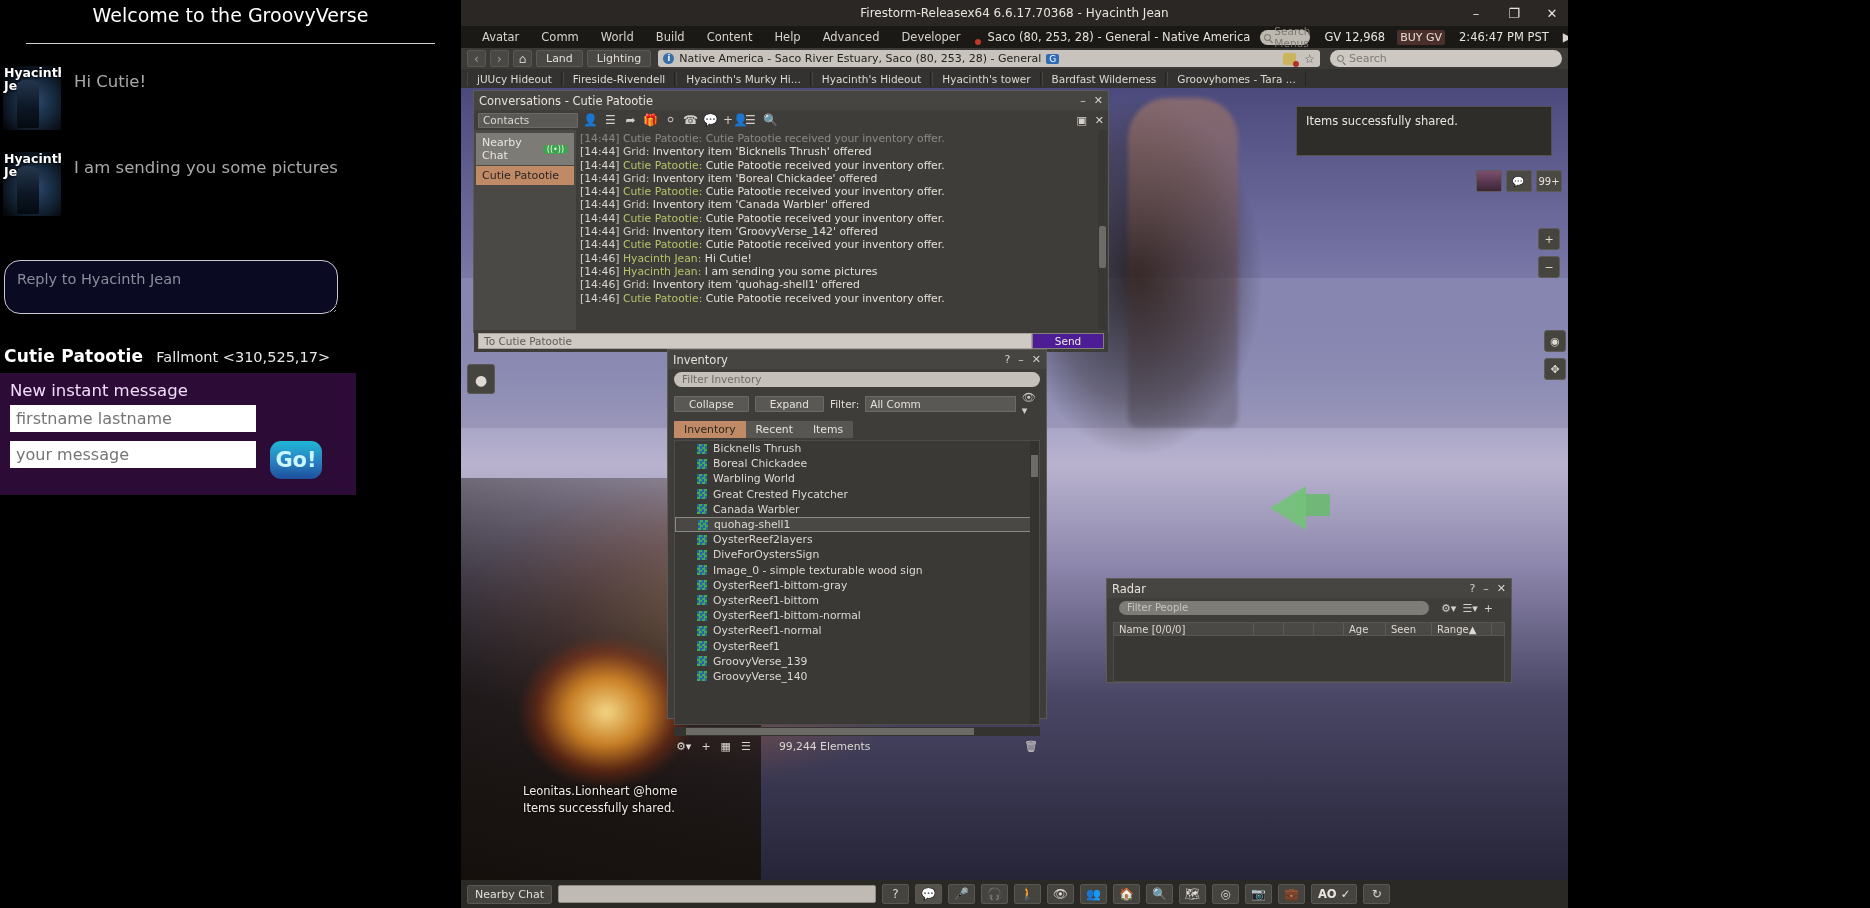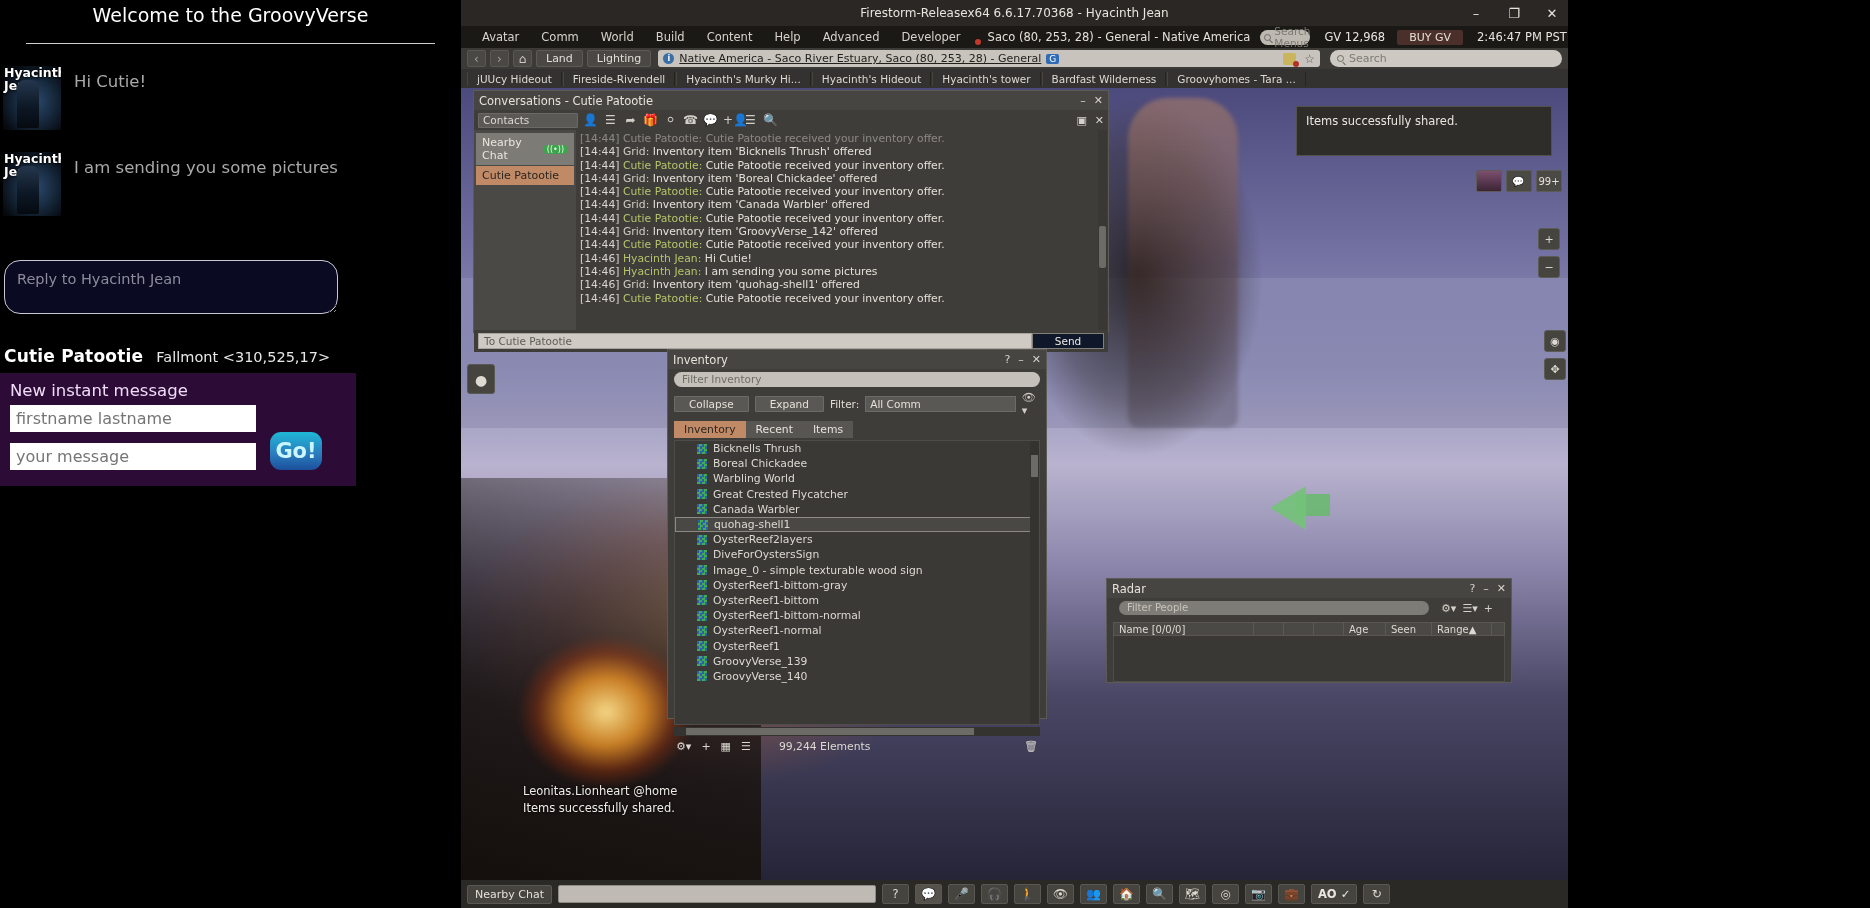--- a/index.html
+++ b/index.html
@@ -56,21 +56,21 @@
   .wc-imbox {
     margin-top: 7px; width: 356px; background: #2c0b37;
     padding: 6px 8px 16px 8px;
   }
   .wc-imtitle { color: #f0dcf6; font-size: 16.5px; padding: 2px 0 5px 2px; }
   .wc-field {
     display: block; width: 246px; height: 27px; background: #fff; border: 0;
     color: #7b7b7b; font-size: 16px; padding: 2px 6px; margin-left: 2px;
     font-family: "DejaVu Sans", sans-serif;
   }
-  .wc-row2 { display: flex; align-items: flex-end; }
+  .wc-row2 { display: flex; align-items: flex-start; margin-top: 9px; }
   .wc-go {
     margin-left: 14px; width: 52px; height: 38px; border-radius: 11px; border: 0;
     background: linear-gradient(180deg,#1fb7d6 0%, #2a7fbf 55%, #1c4f9c 100%);
     color: #caf6ff; font-size: 21px; font-weight: bold; cursor: pointer;
     font-family: "DejaVu Sans", sans-serif;
   }
 
   
   #viewer {
     position: absolute; left: 461px; top: 0; width: 1107px; height: 908px;
@@ -142,21 +142,21 @@
     display: flex; align-items: center; padding-left: 4px; gap: 3px;
   }
   .mag {
     width: 7px; height: 7px; border: 1.3px solid #6e6b66; border-radius: 50%;
     position: relative; flex: 0 0 auto;
   }
   .mag::after { content:""; position:absolute; right:-3px; bottom:-3px; width:4px; height:1.3px; background:#6e6b66; transform: rotate(45deg); }
   .fs-gv { color: #e8e4de; font-size: 11.5px; margin-left: 14px; white-space: nowrap; }
   .fs-buy {
     margin-left: 12px; background: #4a2f2a; color: #e8ded7; font-size: 11px;
-    padding: 1px 12px; border-radius: 2px; cursor: pointer; white-space: nowrap;
+    padding: 1px 3px; border-radius: 2px; cursor: pointer; white-space: nowrap;
   }
   .fs-time { color: #e8e4de; font-size: 11.5px; margin-left: 14px; white-space: nowrap; }
   .fs-sysicons { display: flex; align-items: center; gap: 9px; margin-left: 14px; color: #d8d4cd; font-size: 12px; }
 
   
   .fs-navbar {
     position: absolute; left: 0; top: 48px; width: 1107px; height: 21px;
     background: #3c3a37; display: flex; align-items: center; padding: 0 6px; gap: 4px;
   }
   .navbtn {
@@ -169,21 +169,21 @@
     border-radius: 2px; padding: 1px 9px; cursor: pointer;
   }
   .locbar {
     flex: 1; height: 17px; background: #c8c4bd; border-radius: 3px;
     display: flex; align-items: center; padding: 0 5px; gap: 5px; margin-left: 3px; overflow: hidden;
   }
   .locbar .info {
     width: 11px; height: 11px; border-radius: 50%; background: #3b6fa8; color: #fff;
     font-size: 8px; text-align: center; line-height: 11px; font-weight: bold; flex: 0 0 auto;
   }
-  .locbar .txt { color: #23211e; font-size: 11px; white-space: nowrap; text-decoration: underline; }
+  .locbar .txt { color: #23211e; font-size: 11px; white-space: nowrap; }
   .locbar .rating { background: #2f6cb5; color: #fff; font-size: 9px; padding: 0 3px; border-radius: 2px; }
   .locbar-right { display:flex; align-items:center; gap:8px; margin-left:auto; }
   .gift { width: 13px; height: 12px; background: #cbb45e; border-radius: 2px; position: relative; }
   .gift::after { content:""; position:absolute; right:-3px; bottom:-2px; width:6px;height:6px;background:#b0322a;border-radius:50%; }
   .star { color: #5e5b56; font-size: 12px; }
   .searchbar {
     width: 232px; height: 17px; background: #cdc9c2; border-radius: 9px;
     display: flex; align-items: center; gap: 5px; padding-left: 7px; margin-left: 6px;
   }
   .searchbar .lbl { color: #7d7a74; font-size: 11px; }
@@ -238,21 +238,21 @@
   }
   .conv-scroll .thumb { position: absolute; left: 1px; top: 96px; width: 7px; height: 42px; background: #6d6b65; border-radius: 2px; }
   .conv-input {
     display: flex; align-items: center; padding: 2px 4px; height: 22px; background: #3f3d3a; justify-content: space-between;
   }
   .conv-field {
     flex: 1; height: 16px; background: #cfcbc4; border: 1px solid #a9a59e;
     color: #5e5b56; font-size: 10.5px; padding-left: 5px; line-height: 14px;
   }
   .conv-send {
-    width: 72px; height: 16px; background: #0f172a; border: 1px solid #838079;
+    width: 72px; height: 16px; background: #4c1d95; border: 1px solid #838079;
     color: #eceae4; font-size: 10.5px; text-align: center; line-height: 14px; cursor: pointer;
   }
 
   
   #inv { left: 206px; top: 349px; width: 380px; height: 370px; background: #3f3d3a; }
   .inv-filter {
     margin: 3px 6px 0 6px; height: 15px; border-radius: 8px; background: #c5c1ba;
     color: #6f6c66; font-size: 10.5px; padding-left: 8px; line-height: 14px;
   }
   .inv-row2 { display: flex; align-items: center; gap: 6px; padding: 4px 6px 2px 6px; }

